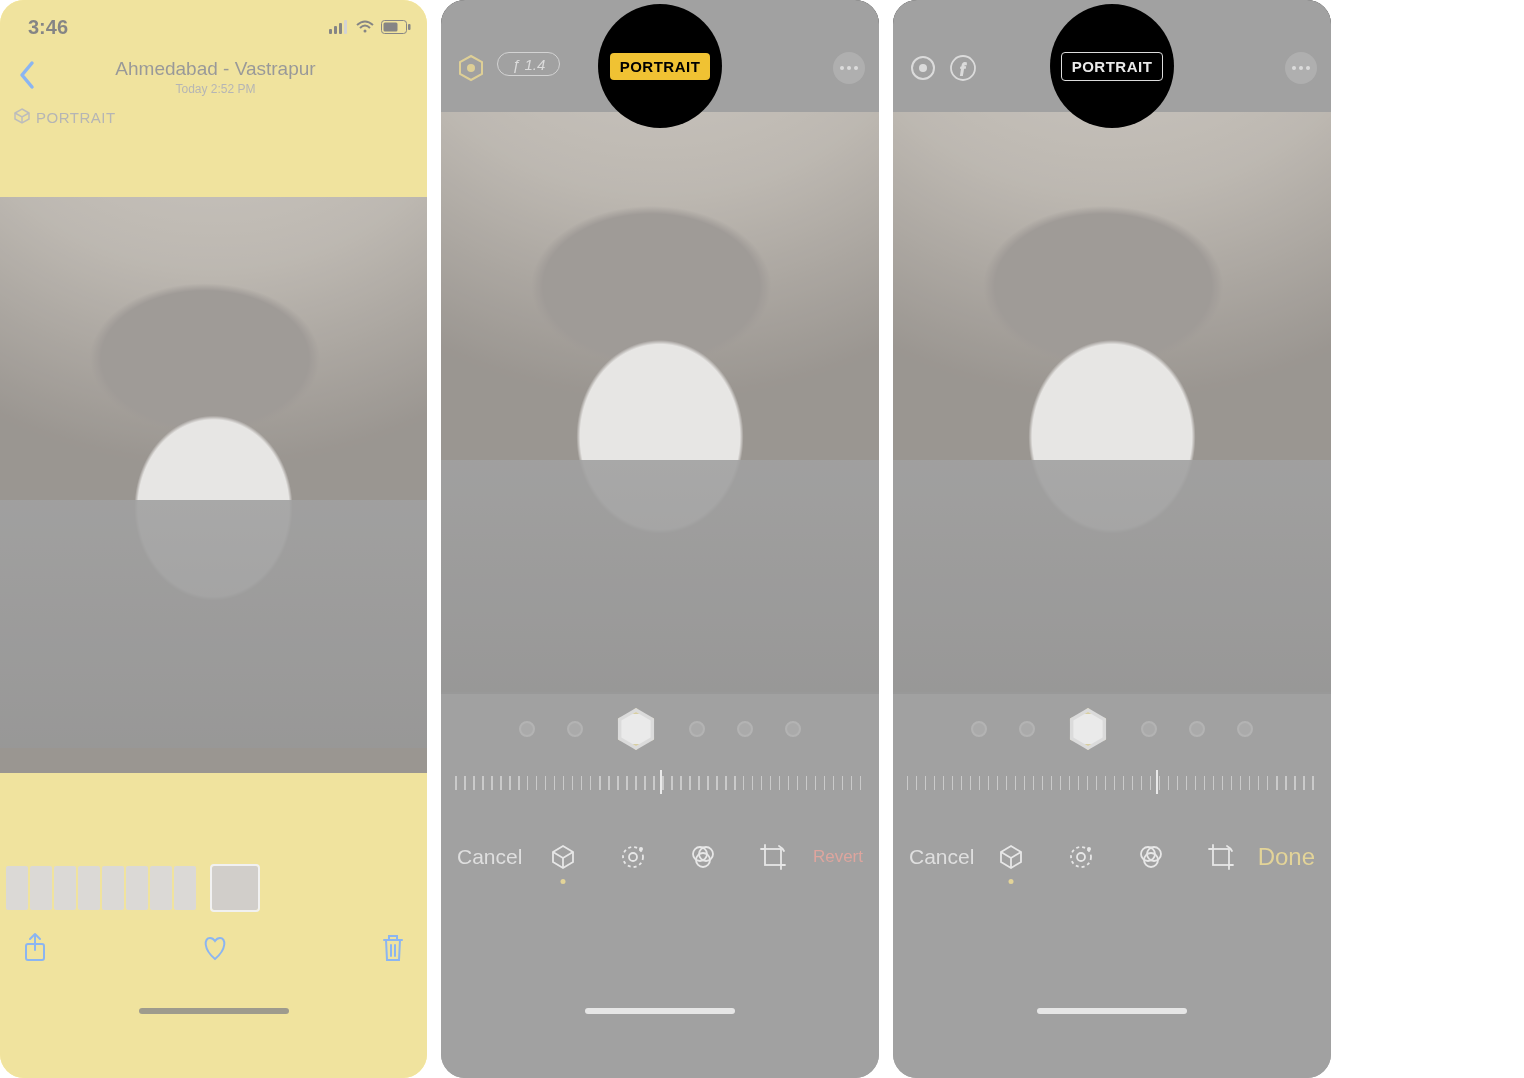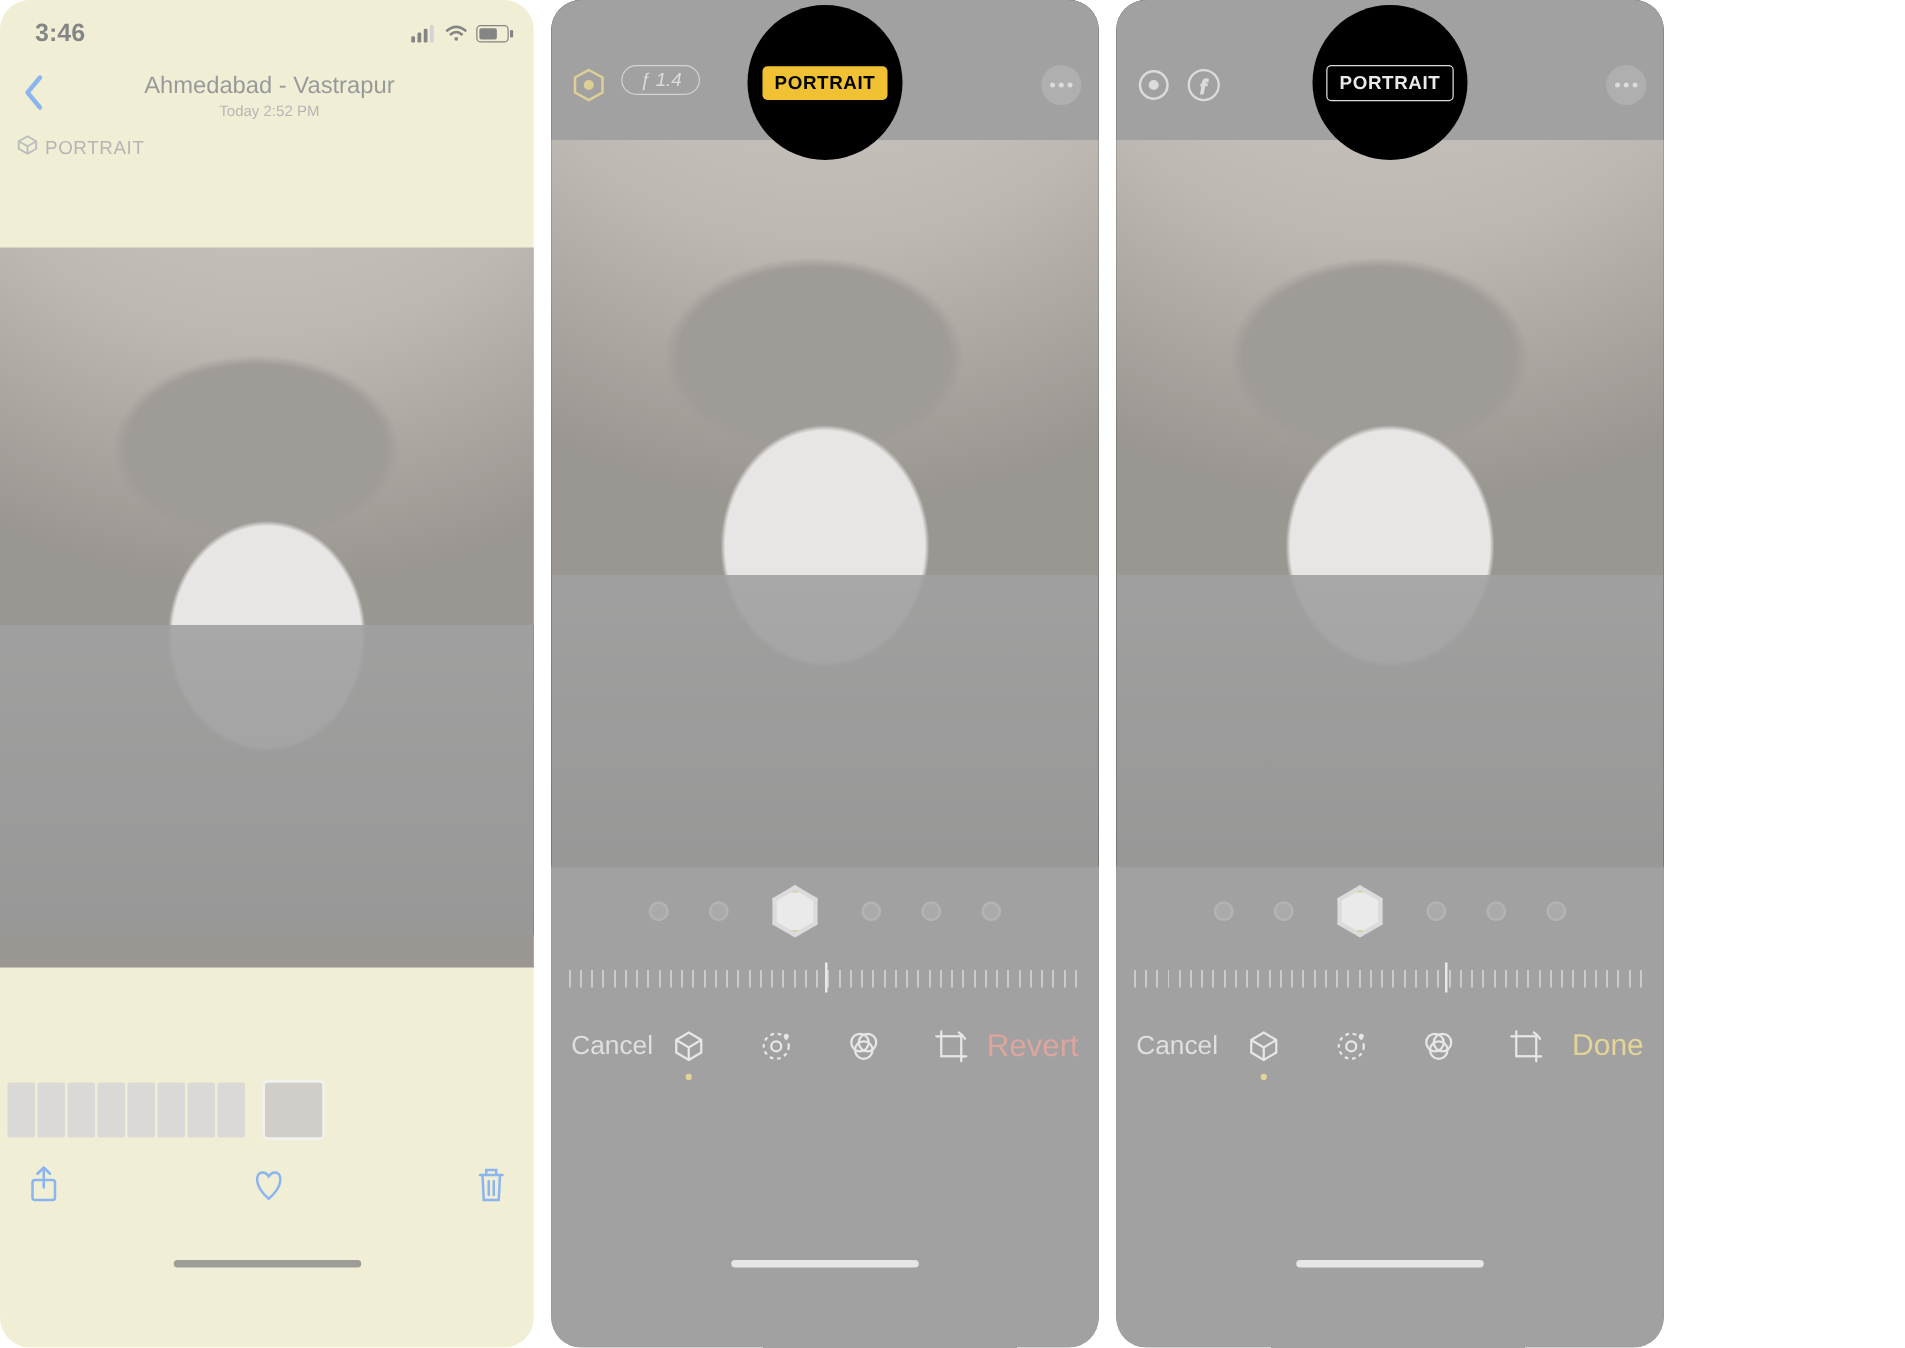--- a/index.html
+++ b/index.html
@@ -7,21 +7,21 @@
     width: 1524px;
     height: 1078px;
     display: flex;
     gap: 14px;
     background: #fff;
     font-family: -apple-system, "Helvetica Neue", Helvetica, Arial, sans-serif;
     -webkit-font-smoothing: antialiased;
   }
   .panel { position: relative; height: 1078px; border-radius: 24px; overflow: hidden; }
   
-  .p1 { width: 427px; background:#fef9c3; color:#5a5a5a; }
+  .p1 { width: 427px; background:#fde047; color:#5a5a5a; }
   .veil { position:absolute; inset:0; background:rgba(230,230,230,0.55); pointer-events:none; }
   .status-bar { display:flex; align-items:center; justify-content:space-between; padding:10px 16px 0 28px; height:44px; font-weight:600; font-size:20px; color:#111;}
   .status-right { display:flex; align-items:center; gap:6px; }
   .signal svg, .wifi svg, .battery svg { display:block; }
   .nav1 { display:flex; align-items:center; justify-content:space-between; padding:10px 14px 4px 14px; position:relative; height:60px;gap:40px;}
   .back-chev { color:#1e7bff; font-size:34px; line-height:1; padding-left:4px;}
   .title-block { text-align:center; }
   .loc-title { font-size:19px; color:#3c3c3c; }
   .loc-sub { font-size:12px; color:#7a7a7a; margin-top:2px;}
   .edit-halo {
@@ -99,26 +99,26 @@
     clip-path: polygon(50% 0%, 93% 25%, 93% 75%, 50% 100%, 7% 75%, 7% 25%);
     background:#efefef;
     border:2px solid #c8b251;
   }
   .light-dot.big.outline { box-shadow:0 0 0 2px #c8b251;}
   .slider-row { margin-top:18px; position:relative; height:30px;}
   .ticks { position:absolute; left:14px; right:14px; top:8px; height:14px;
     background:repeating-linear-gradient(to right,#a8a8a8 0 1.5px, transparent 1.5px 9px);
   }
   .tick-mid { position:absolute; left:50%; top:2px; width:2px; height:24px; background:#eee;}
-  .edit-toolbar { margin-top:24px; display:flex; align-items:center; justify-content:space-between; padding:0 16px; font-size:19px;}
+  .edit-toolbar { margin-top:44px; display:flex; align-items:center; justify-content:space-between; padding:0 16px; font-size:19px;}
   .tool-icons { display:flex; gap:40px; align-items:center; color:#cfcfcf;}
   .tool-icons .ico { position:relative; width:30px; height:30px; display:flex; align-items:center; justify-content:center;}
   .tool-icons .ico.sel::after{ content:""; position:absolute; bottom:-12px; left:50%; transform:translateX(-50%); width:5px; height:5px; border-radius:50%; background:#e0be3a;}
   .cancel { color:#d7d7d7; font-size:21px;}
-  .revert { color:#d45848; font-size:25px;}
+  .revert { color:#d45848; font-size:17px;}
   .done { color:#e0be3a; font-size:24px;}
   .home-ind2 { position:absolute; left:50%; transform:translateX(-50%); bottom:64px; width:150px; height:6px; background:#e7e7e7; border-radius:4px;}
   .p3 .slider-row .tick-mid { left:calc(50% + 44px);}
   svg { overflow:visible; }
 </style>
 </head>
 <body>
 
 <div class="panel p1">
   <div class="status-bar">

